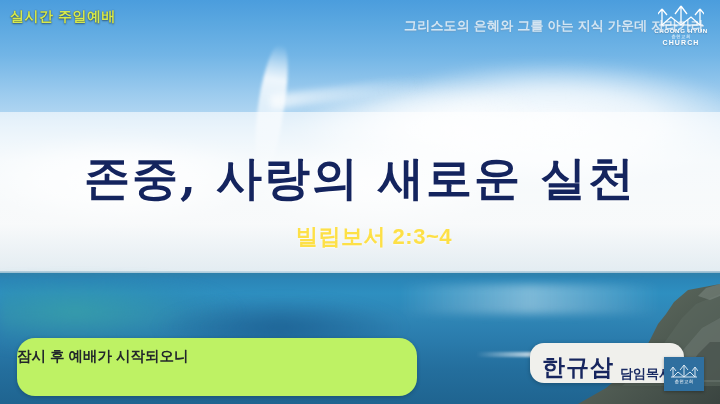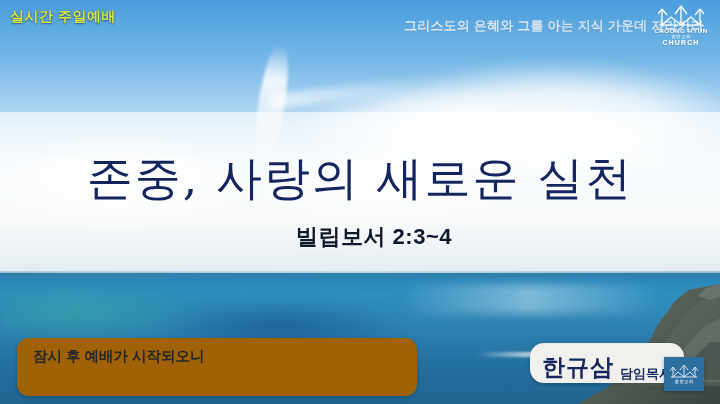--- a/index.html
+++ b/index.html
@@ -158,45 +158,45 @@
     font-size:7px; font-weight:bold; letter-spacing:1.1px;
     margin-top:0px; white-space:nowrap;
     text-shadow:0 1px 1px rgba(80,100,120,.4);
   }
 
   
   .title{
     position:absolute; left:0; top:148px; width:720px;
     text-align:center;
     font-family:"DejaVu Serif", "Liberation Serif", serif;
-    font-size:46px; font-weight:normal;
+    font-size:46px; font-weight:bold;
     letter-spacing:2px;
     color:#14245e;
     text-shadow:1px 1px 0 rgba(255,255,255,.55), 0 2px 3px rgba(255,255,255,.5);
     white-space:nowrap;
   }
   .subtitle{
     position:absolute; left:0; top:222px; width:720px;
     text-align:center;
     font-size:22px; font-weight:bold;
     letter-spacing:.5px;
-    color:#0f172a;
+    color:#fde047;
     text-shadow:0 1px 2px rgba(255,255,255,.6);
     white-space:nowrap;
     padding-left:28px;
   }
 
   
   .notice{
     position:absolute; left:17px; top:338px;
     width:400px; height:58px;
-    background:#a16207;
-    border-radius:12px;
+    background:#bef264;
+    border-radius:18px;
     box-shadow:0 1px 4px rgba(0,0,0,.22);
-    padding:8px 0 0 16px;
+    padding:8px 0 0 0;
   }
   .notice-line{
     font-size:14.5px; font-weight:bold; color:#22262b;
     line-height:21px; white-space:nowrap;
   }
 
   
   .preacher{
     position:absolute; left:530px; top:343px;
     width:154px; height:40px;

